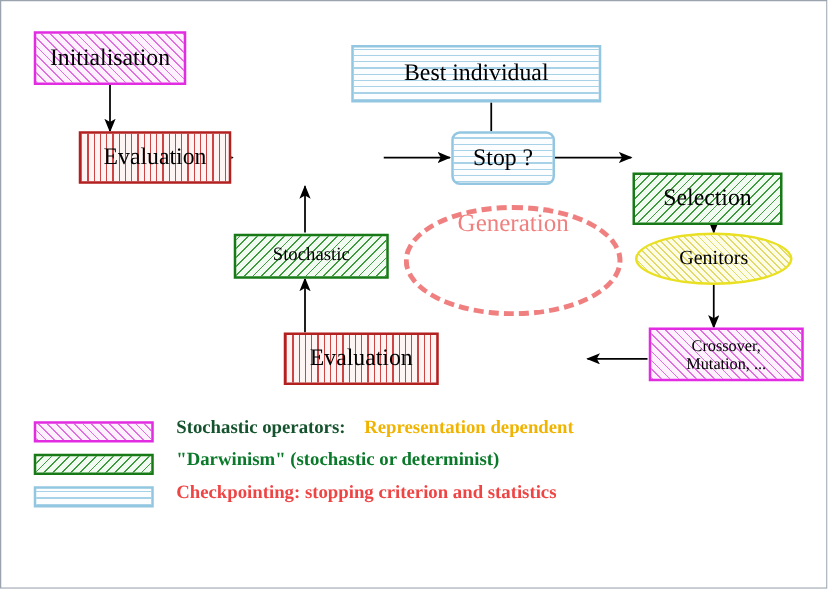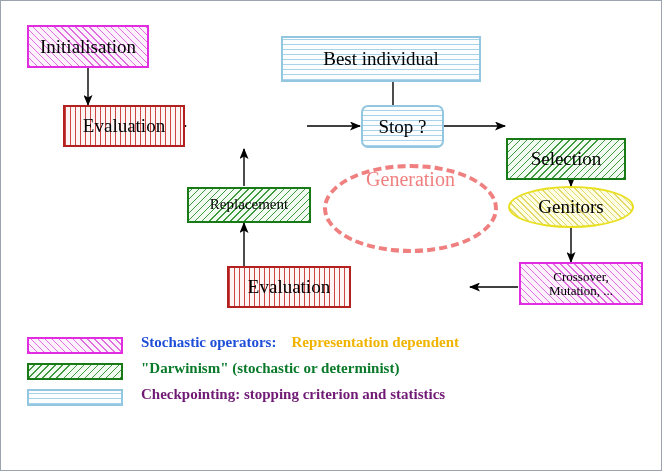--- a/index.html
+++ b/index.html
@@ -101,25 +101,25 @@
   }
   .sw-blue{
     border:2px solid #93c6e0;background-color:#fbfdff;
     background-image:repeating-linear-gradient(0deg,
         #a8d2e8 0px,#a8d2e8 1px,rgba(255,255,255,0) 1px,rgba(255,255,255,0) 5px);
   }
   .leg-text{
     position:absolute;left:140px;top:-3px;
     font-size:15px;font-weight:bold;white-space:pre;
   }
-  .c-magenta{color:#1d4ed8;}
+  .c-magenta{color:#14532d;}
   .c-gold{color:#f0b400;margin-top:16px;}
   .c-green{color:#0a7a2a;}
   .c-red{color:#cc0000;}
-  .c-ltblue{color:#701a75;}
+  .c-ltblue{color:#ef4444;}
 </style>
 </head>
 <body>
 
 <div id="canvas">
 
   <svg id="wires" viewBox="0 0 662 471" xmlns="http://www.w3.org/2000/svg">
     <defs>
       <marker id="ah" markerWidth="11" markerHeight="9" refX="10" refY="4.5" orient="auto" markerUnits="userSpaceOnUse">
         <path d="M0,0 L11,4.5 L0,9 L2.6,4.5 Z" fill="#000"></path>
@@ -165,36 +165,36 @@
   </div>
 
   <div class="node fill-blue rounded" style="left:360px;top:104px;width:83px;height:43px;font-size:19px;">
     <span class="lbl">Stop ?</span>
   </div>
 
   <div class="node fill-green" style="left:505px;top:105px;width:120px;height:42px;font-size:19px;margin-top:32px;">
     <span class="lbl">Selection</span>
   </div>
 
-  <div class="node fill-yellow-ellipse" style="left:507px;top:185px;width:126px;height:42px;font-size:19px;">
+  <div class="node fill-yellow-ellipse" style="left:507px;top:185px;width:126px;height:42px;font-size:16px;">
     <span class="lbl">Genitors</span>
   </div>
 
   <div class="node fill-magenta" style="left:518px;top:261px;width:124px;height:43px;font-size:13px;">
     <span class="lbl">Crossover,
 Mutation, ...</span>
   </div>
 
 
   <div class="node fill-red" style="left:190px;top:265px;width:124px;height:42px;font-size:19px;">
     <span class="lbl">Evaluation</span>
   </div>
 
   <div class="node fill-green" style="left:186px;top:186px;width:124px;height:36px;font-size:15px;">
-    <span class="lbl">Replacement</span>
+    <span class="lbl">Stochastic</span>
   </div>
 
   <div class="generation" style="left:322px;top:163px;width:175px;height:89px;font-size:20px;">
     <span class="lbl">Generation</span>
   </div>
 
   <div id="legend">
 
     <div class="leg-row">
       <div class="swatch sw-magenta"></div>

